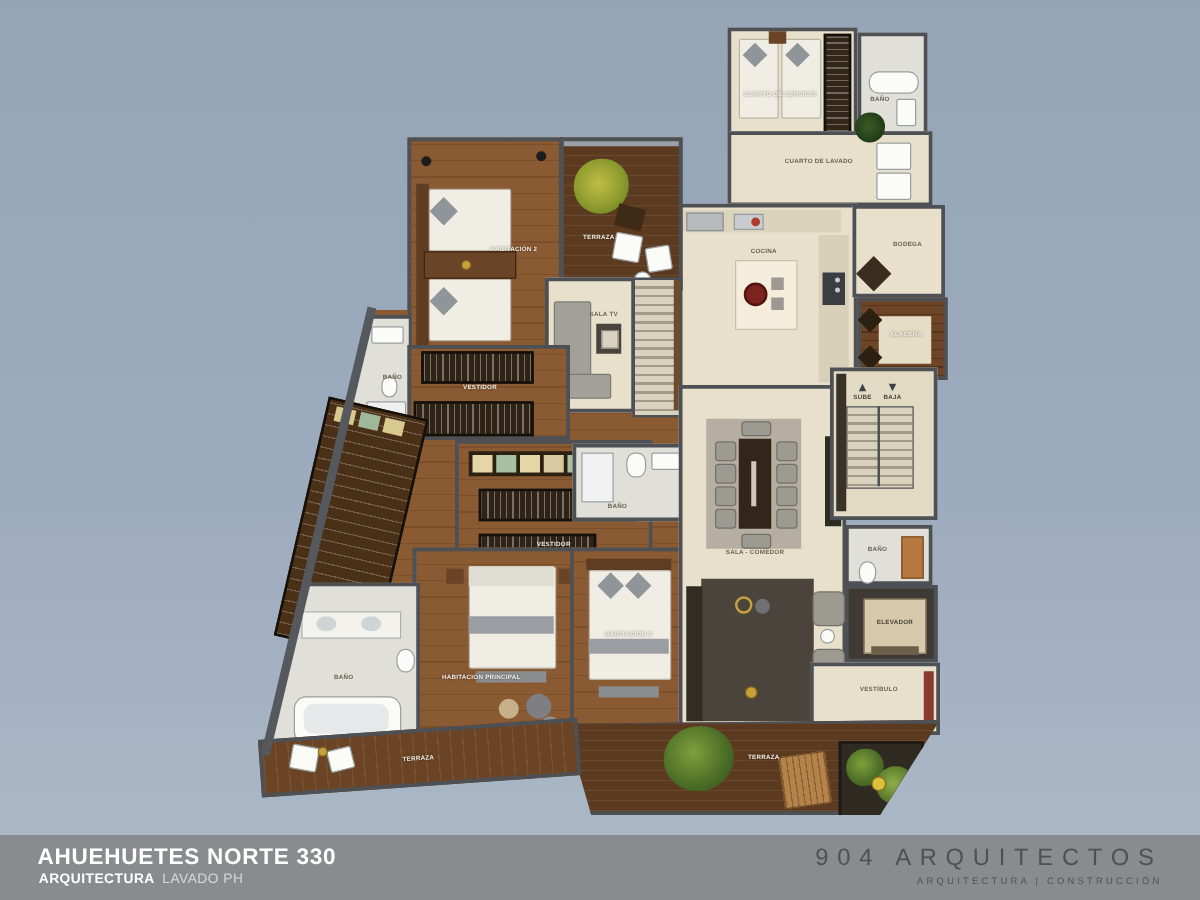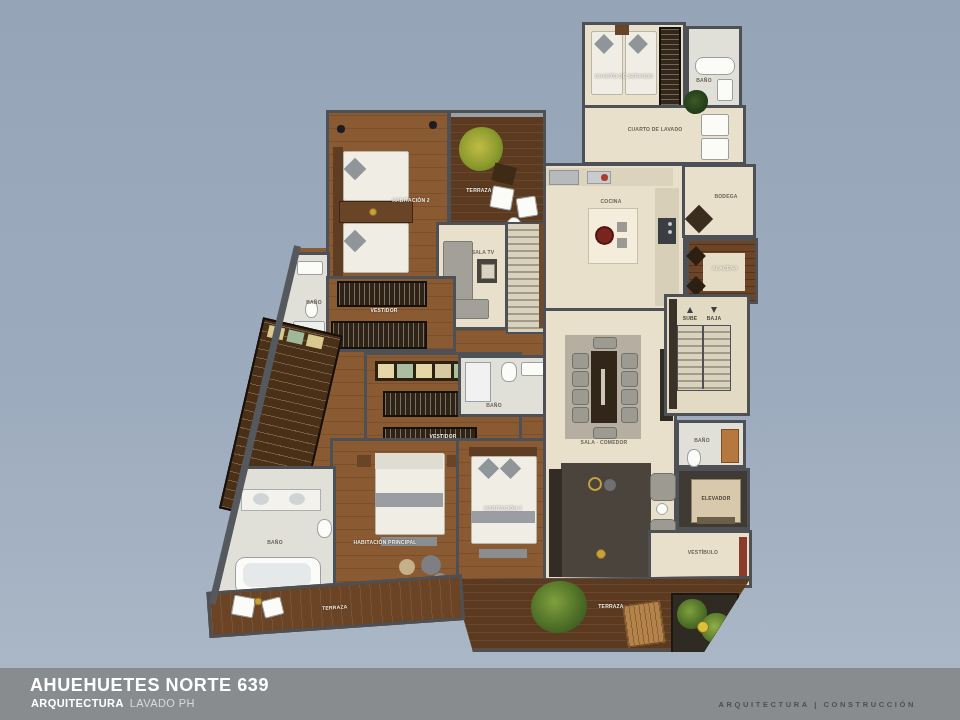--- a/index.html
+++ b/index.html
@@ -41,21 +41,21 @@
   .wbox{position:absolute;background:#fbfbf8;border:1px solid #9aa0a2;border-radius:2px}
   .wall{position:absolute;background:#55585d}
   .rug{position:absolute}
   .tri{position:absolute;width:0;height:0;border-left:3px solid transparent;border-right:3px solid transparent;border-bottom:6px solid #3d4044}
   
   .footer{position:absolute;left:0;top:668px;width:960px;height:52px;background:#898c8f}
   .f-title{position:absolute;left:30px;top:7px;font-size:18px;font-weight:800;color:#fff;letter-spacing:.6px}
   .f-sub{position:absolute;left:31px;top:29px;font-size:11px;color:#fff;font-weight:bold;letter-spacing:.4px}
   .f-sub .lt{color:#d6d8d9;font-weight:normal;margin-left:6px}
   .f-brand{position:absolute;right:30px;top:8px;font-size:19px;color:#4e5153;letter-spacing:7px;font-weight:400}
-  .f-brand-sub{position:absolute;right:44px;top:32px;font-size:7.5px;color:#4e5153;letter-spacing:2.6px;font-weight:bold}
+  .f-brand-sub{position:absolute;right:30px;top:32px;font-size:7.5px;color:#4e5153;letter-spacing:2.6px;font-weight:normal}
 </style>
 </head>
 <body>
 
 <div class="abs" style="left:0;top:0;width:960px;height:668px">
 
   <div class="abs woodv" style="left:212px;top:248px;width:333px;height:356px;clip-path:polygon(26% 0,100% 0,100% 100%,0 100%)"></div>
 
   <div class="room stone" style="left:582px;top:22px;width:104px;height:86px">
     <div class="closetv" style="position:absolute;right:2px;top:2px;width:18px;height:76px"></div>
@@ -291,18 +291,19 @@
     <div class="wbox" style="left:22px;top:4px;width:20px;height:18px;transform:rotate(14deg)"></div>
     <div class="wbox" style="left:52px;top:8px;width:18px;height:16px;transform:rotate(-10deg)"></div>
     <div class="gold" style="left:44px;top:6px;width:6px;height:6px"></div>
     <div class="lbl tiny" style="left:96px;top:18px;width:56px">TERRAZA</div>
   </div>
 
   <div class="wall" style="left:294px;top:246px;width:7px;height:368px;transform:rotate(13.4deg);transform-origin:top center"></div>
 </div>
 
 <div class="footer">
-  <div class="f-title">AHUEHUETES NORTE 639</div>
+  <div class="f-title">AHUEHUETES NORTE 330</div>
   <div class="f-sub">
     <span>ARQUITECTURA</span><span class="lt">LAVADO PH</span>
   </div>
+  <div class="f-brand">904 ARQUITECTOS</div>
   <div class="f-brand-sub">ARQUITECTURA | CONSTRUCCIÓN</div>
 </div>
 
 </body></html>

